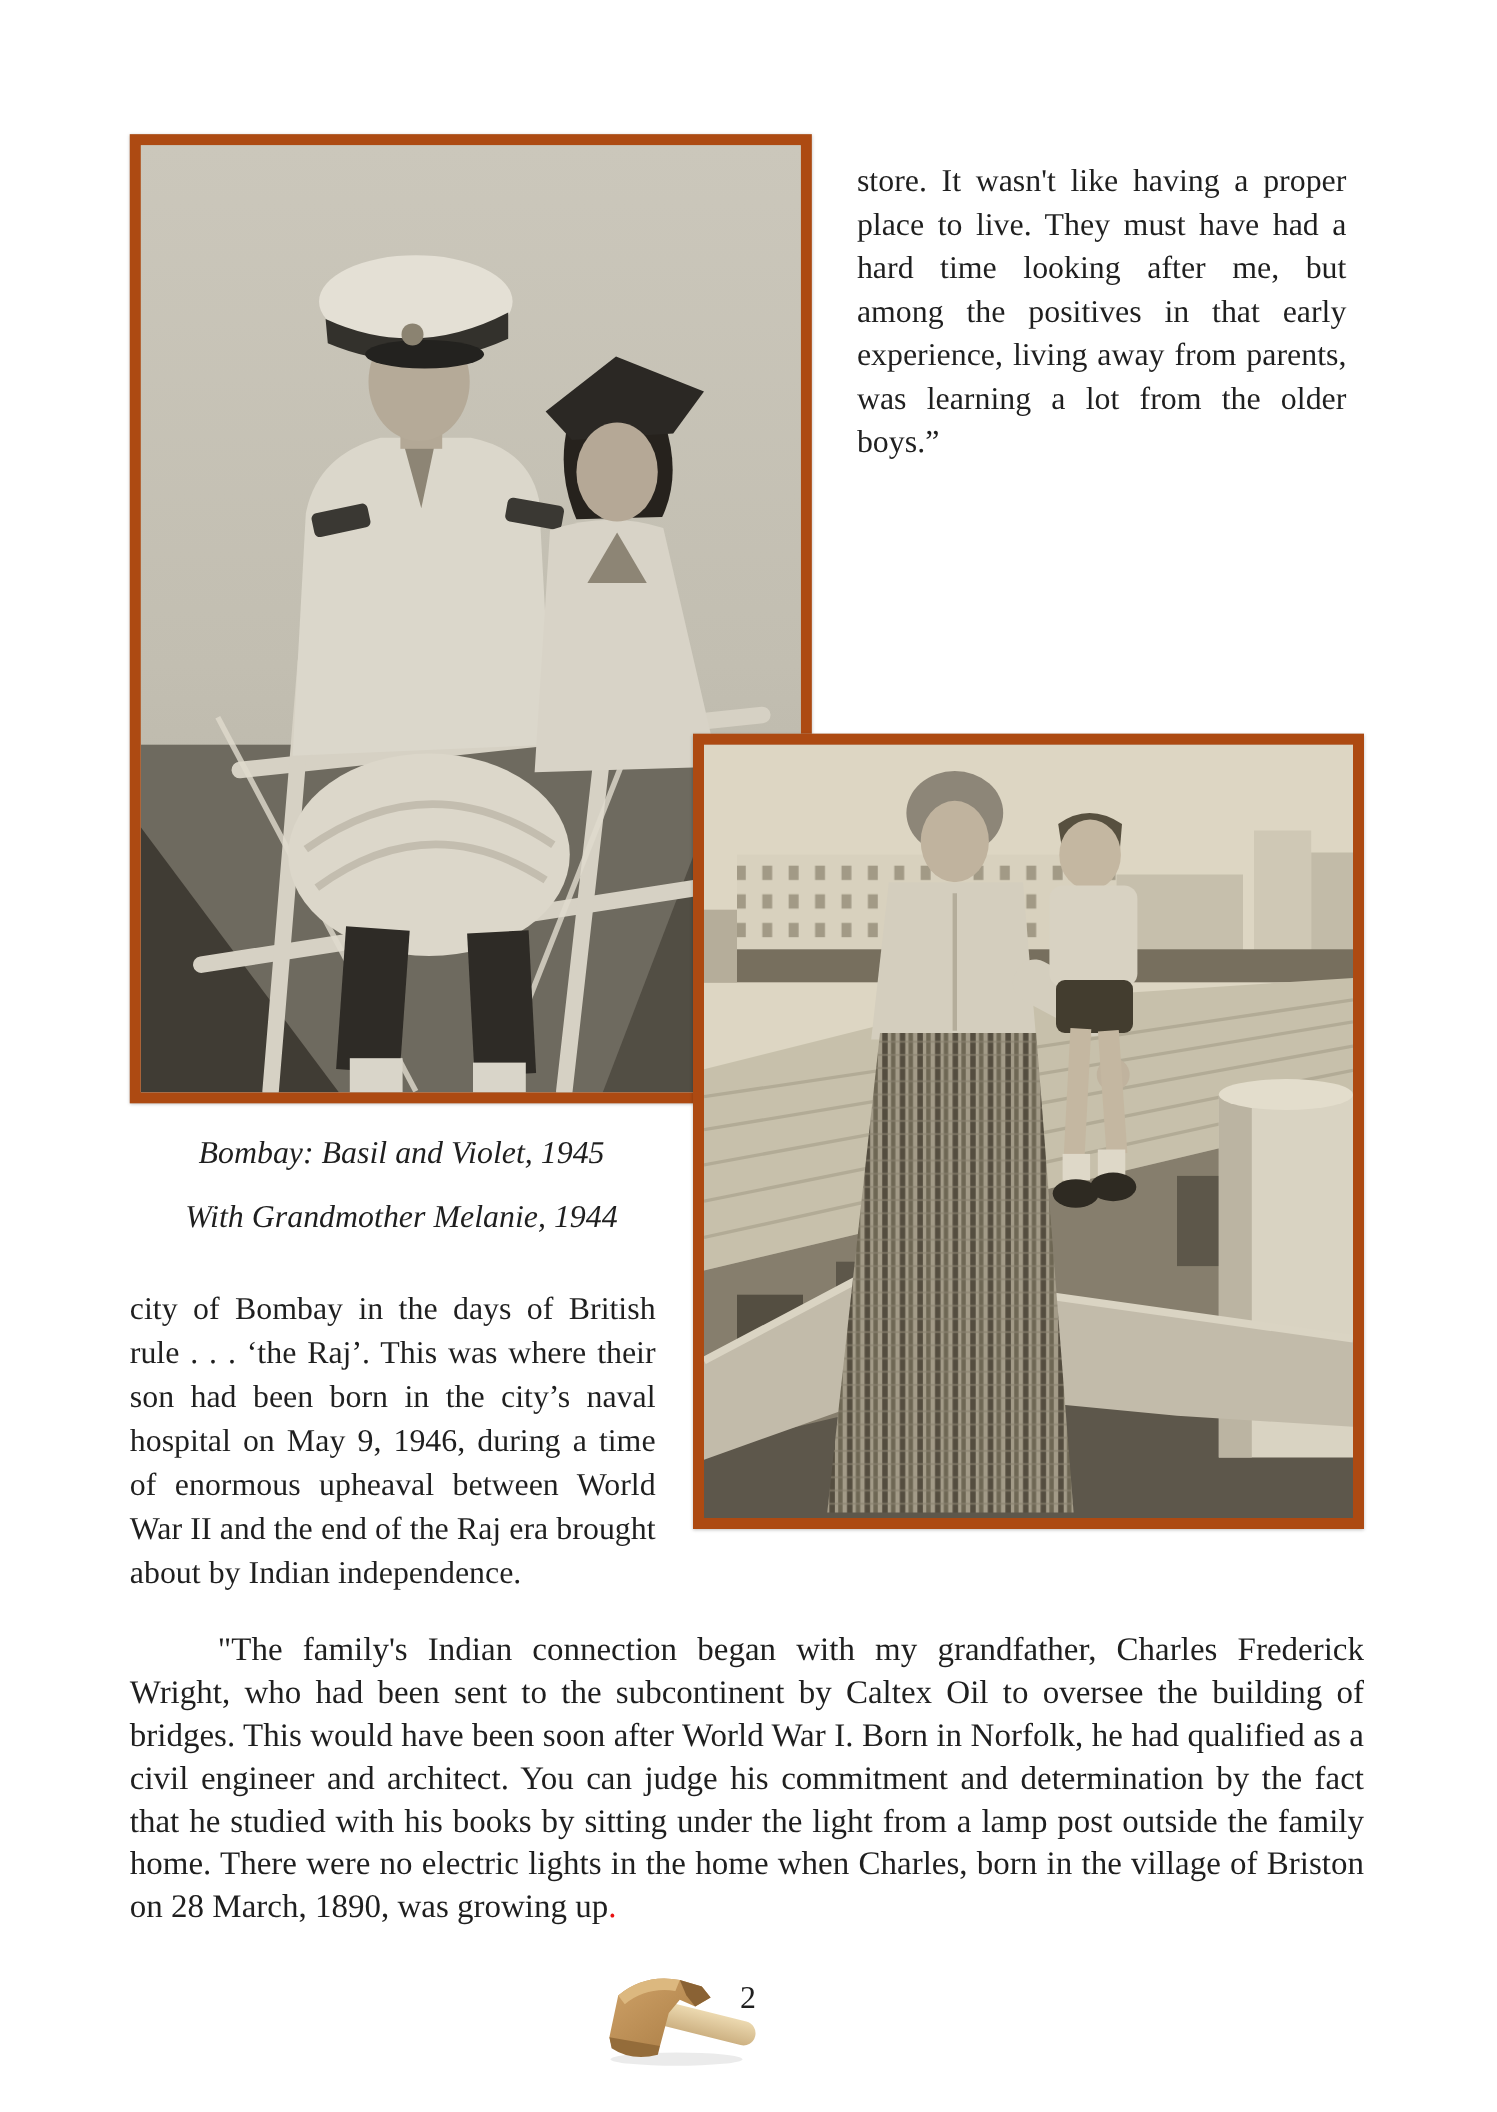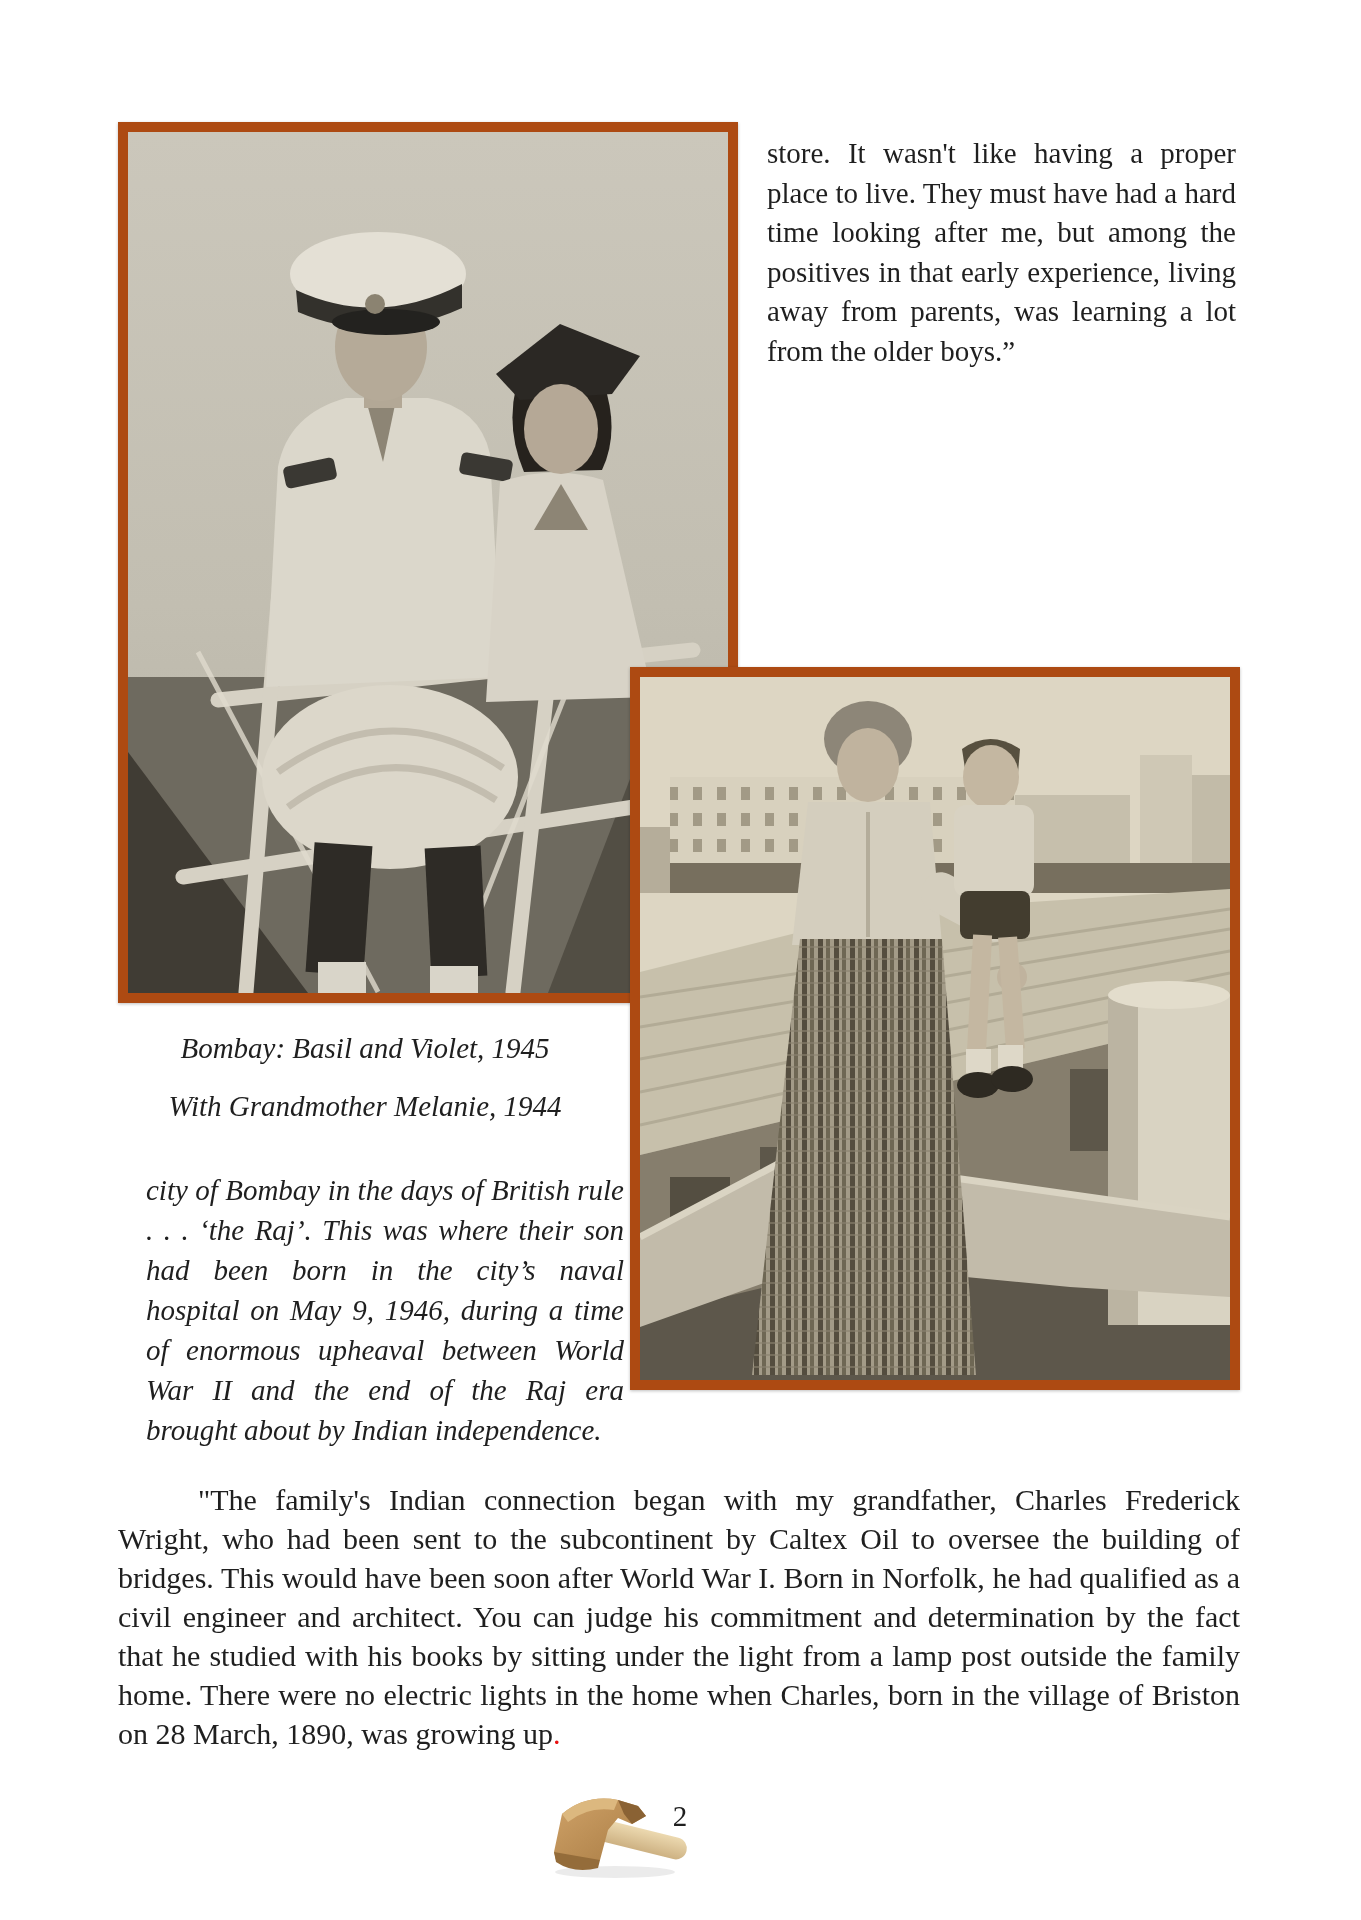--- a/index.html
+++ b/index.html
@@ -23,33 +23,33 @@
     box-shadow:0 1px 3px rgba(0,0,0,.25);
   }
   #photo1{left:118px;top:122px;width:600px;height:861px;z-index:1;}
   #photo2{left:630px;top:667px;width:590px;height:703px;z-index:2;}
   .photo-frame svg{display:block;width:100%;height:100%;}
 
   .col-right{
     position:absolute;left:763px;top:130px;width:477px;
     font-size:29px;line-height:39.5px;text-align:justify;z-index:3;
   }
-  .para-quote{margin:4px;}
+  .para-quote{margin:16px;}
   .para-italic{margin:30px 0 0 0;font-style:italic;text-indent:42px;}
 
   .caption{
     position:absolute;left:118px;width:494px;
     text-align:center;font-style:italic;font-size:29px;line-height:36px;
   }
   #caption1{top:1030px;}
   #caption2{top:1088px;}
 
   .col-left-italic{
     position:absolute;left:118px;top:1170px;width:478px;
-    font-style:italic;font-size:29px;line-height:40px;text-align:justify;margin-left:28px;
+    font-size:29px;line-height:40px;text-align:justify;
   }
 
   .bottom-para{
     position:absolute;left:118px;top:1480px;width:1122px;
     font-size:30px;line-height:39px;text-align:justify;text-indent:80px;
     z-index:3;
   }
   .red-period{color:var(--red);}
 
   .page-number{

